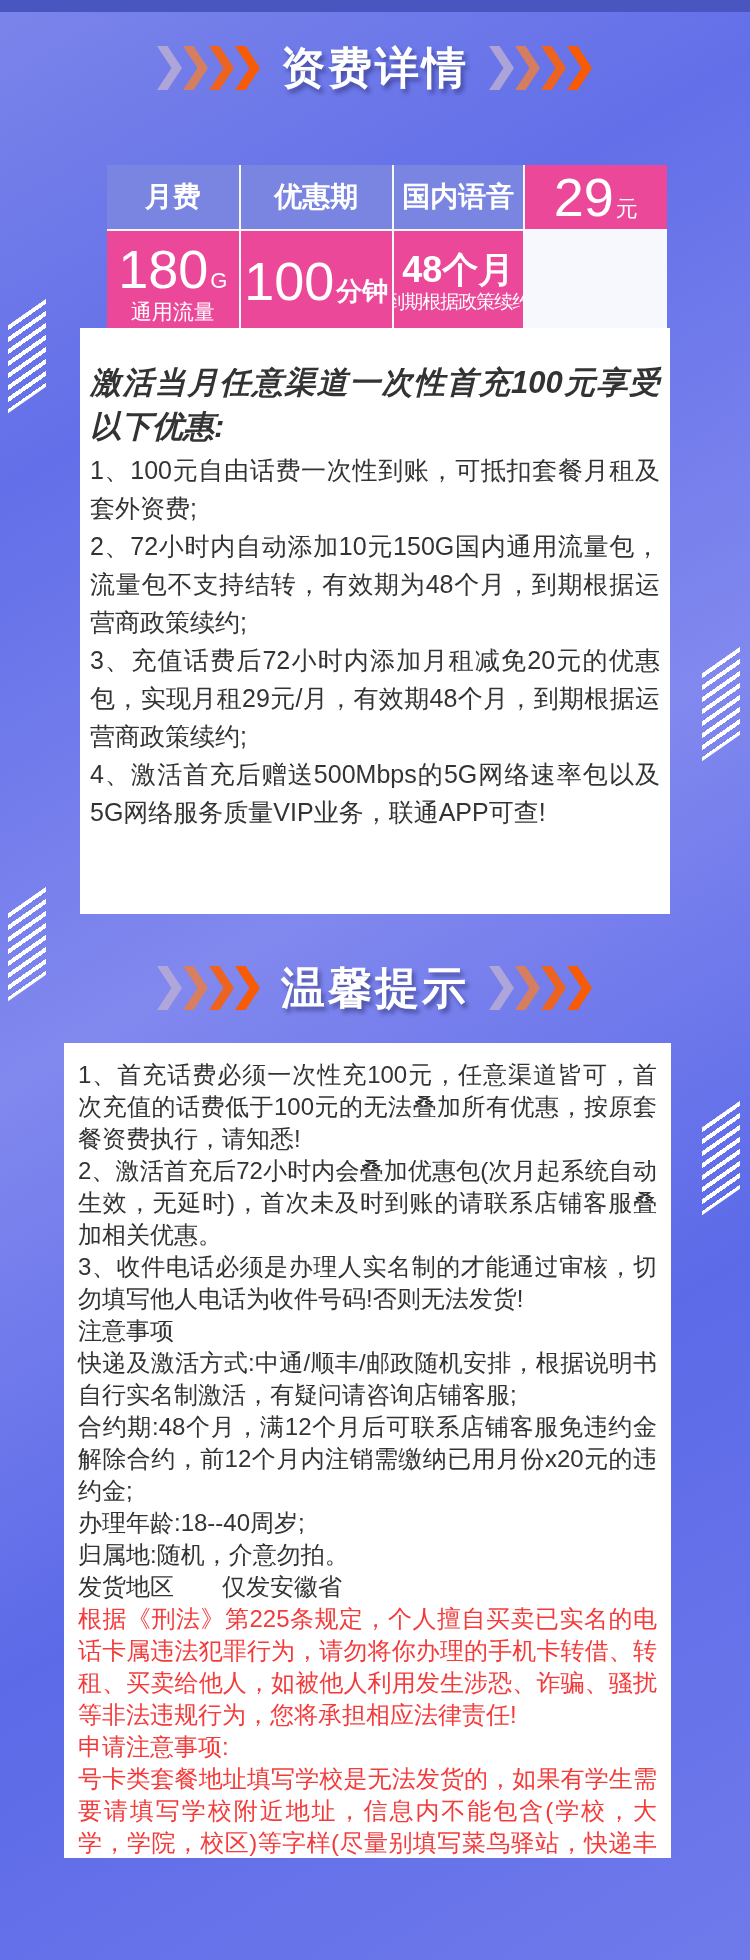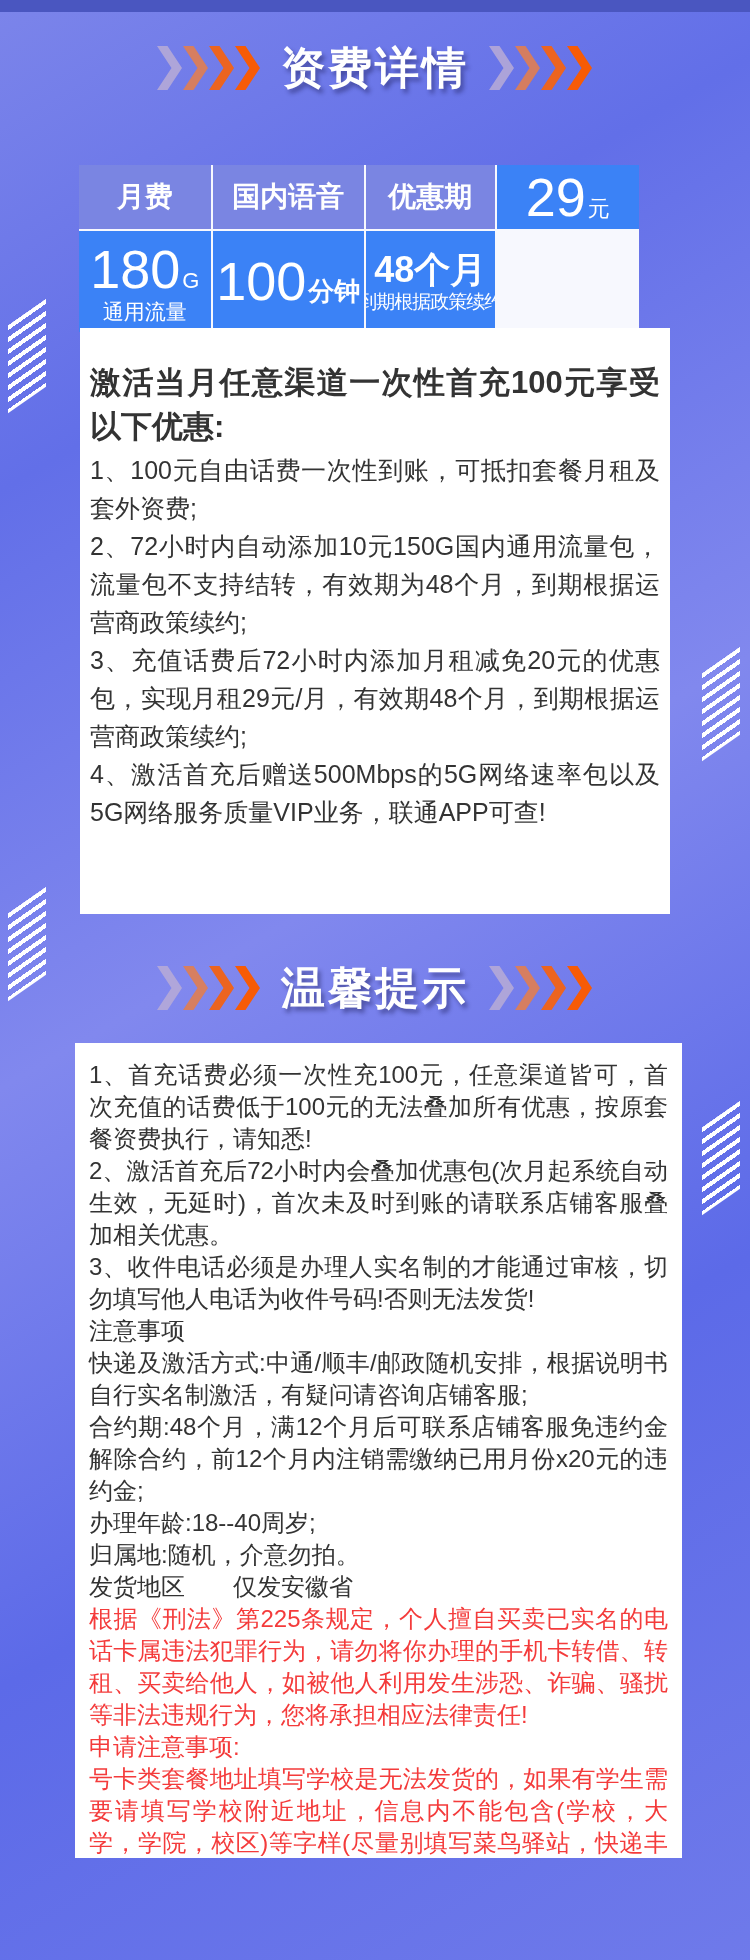--- a/index.html
+++ b/index.html
@@ -31,53 +31,53 @@
   .chev:nth-child(3){background:#ec6420;}
   .chev:nth-child(4){background:#f75b06;}
   
   .stripes{
     position:absolute;width:38px;height:88px;
     background:repeating-linear-gradient(to bottom,#ffffff 0 5px,transparent 5px 12px);
     transform:skewY(-35deg);
   }
   
   .plan-table{
-    position:absolute;left:79px;top:153px;width:560px;height:167px;
+    position:absolute;left:107px;top:153px;width:560px;height:167px;
     display:grid;
     grid-template-columns:133fr 153fr 130fr 144fr;
     grid-template-rows:64px 101px;
     gap:2px;
     background:rgba(255,255,255,.95);
   }
   .th{
     background:#7a85e2;color:#fff;
     font-size:28px;font-weight:bold;
     display:flex;align-items:center;justify-content:center;
     white-space:nowrap;
   }
   .td{
-    background:#3b82f6;color:#fff;
+    background:#ec4899;color:#fff;
     display:flex;flex-direction:column;align-items:center;justify-content:center;
     overflow:hidden;
   }
   .vrow{display:flex;align-items:baseline;}
   .big{font-size:54px;line-height:1;font-weight:400;}
   .unit{font-size:22px;margin-left:2px;}
   .td-voice .unit{font-size:26px;font-weight:bold;}
   .sub{font-size:21px;margin-top:5px;line-height:1;}
   .mid{font-size:36px;font-weight:600;line-height:1.15;}
   .sub2{font-size:19px;letter-spacing:-1px;line-height:1.2;white-space:nowrap;}
   
   .card{position:absolute;background:#ffffff;box-sizing:border-box;overflow:hidden;}
   #card1{left:80px;top:316px;width:590px;height:586px;padding:30px 10px 0 10px;}
-  #card2{left:75px;top:1031px;width:607px;height:815px;padding:16px 14px 0 14px;}
+  #card2{left:64px;top:1031px;width:607px;height:815px;padding:16px 14px 0 14px;}
   .card p{margin:0;text-align:justify;}
   #card1 p{font-size:25px;line-height:38px;color:#333333;}
   #card2 p{font-size:24px;line-height:32px;color:#333333;}
-  .t-red-bold-lg{color:#e60000;font-weight:bold;font-size:31px !important;line-height:44px !important;margin:3px 0 2px 0 !important;}
+  .t-red-bold-lg{color:#e60000;font-weight:bold;font-size:31px !important;line-height:44px !important;margin:3px 0 2px 0 !important;font-style:italic;}
   .t-red{color:#f43b3b !important;}
 </style>
 </head>
 <body>
 
 <div class="canvas">
 
   <div class="sec-header" style="top:24px;">
     <div class="chevrons">
       <div class="chev"></div>
@@ -89,22 +89,22 @@
     <div class="chevrons">
       <div class="chev"></div>
       <div class="chev"></div>
       <div class="chev"></div>
       <div class="chev"></div>
     </div>
   </div>
 
   <div class="plan-table">
     <div class="th">月费</div>
+    <div class="th">优惠期</div>
     <div class="th">国内语音</div>
-    <div class="th">优惠期</div>
 
     <div class="td">
       <div class="vrow">
         <span class="big">29</span>
         <span class="unit">元</span>
       </div>
     </div>
     <div class="td">
       <div class="vrow">
         <span class="big">180</span>

